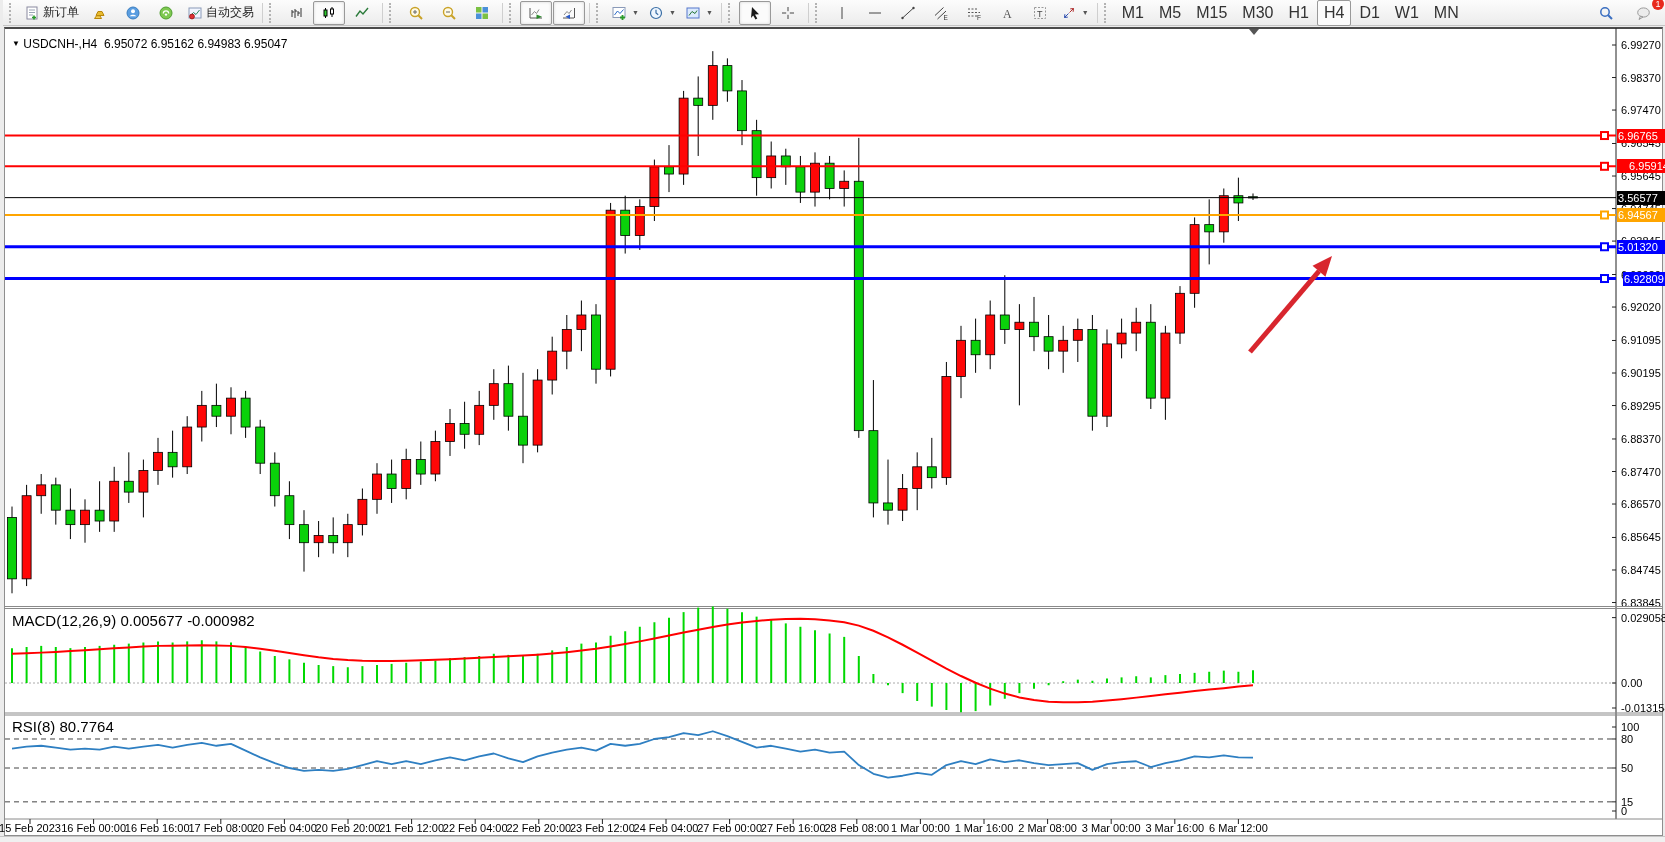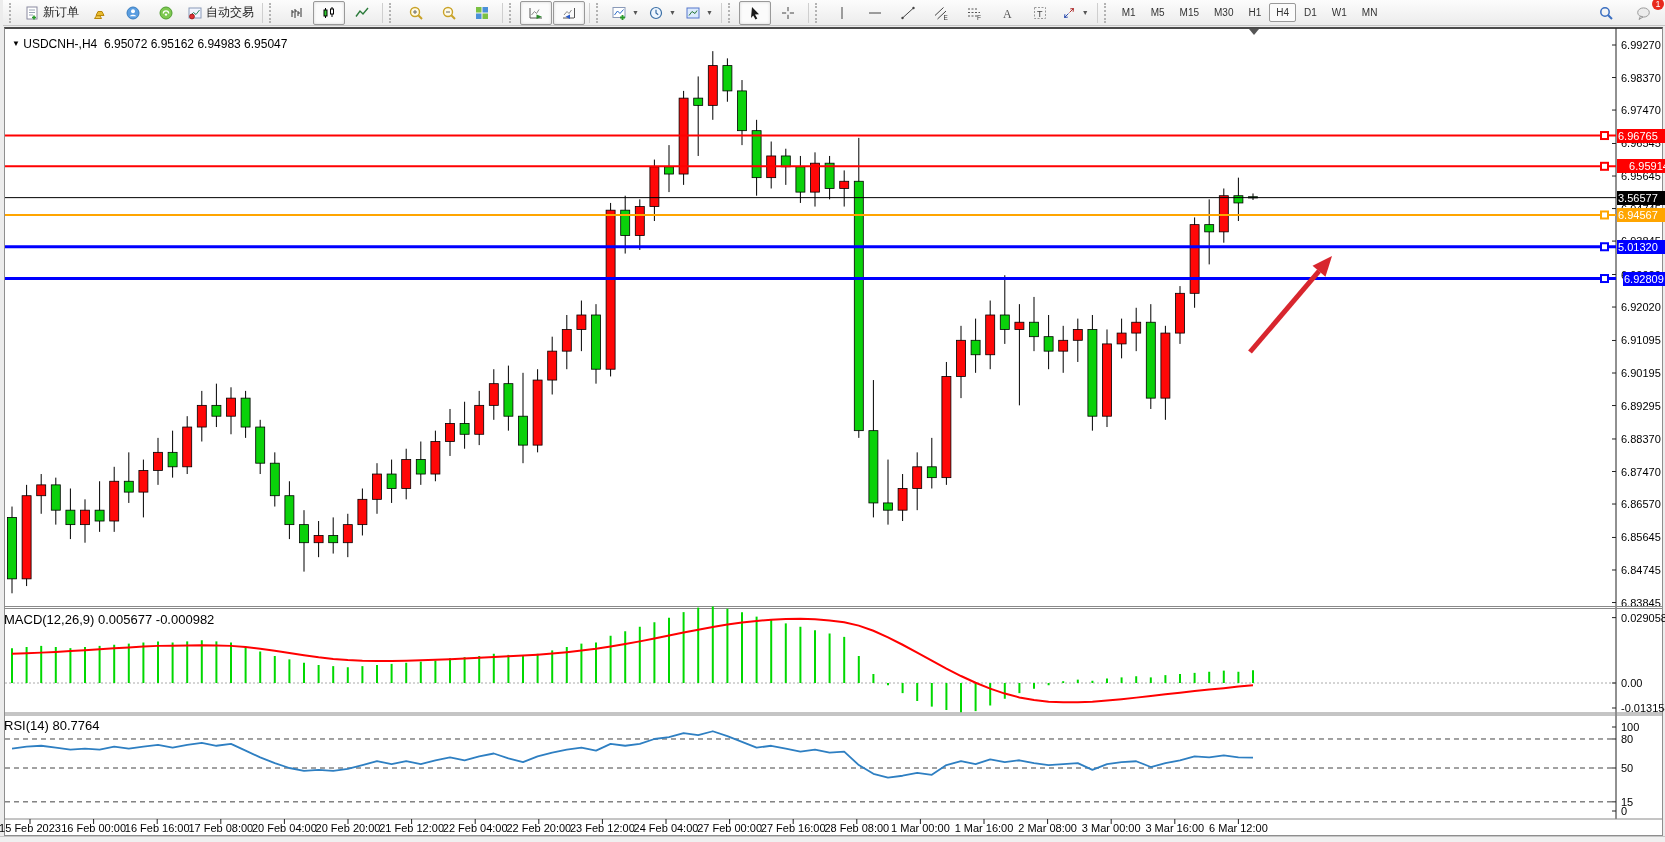--- a/index.html
+++ b/index.html
@@ -6,31 +6,31 @@
   body{width:1665px;height:842px;background:#ececec;font-family:"Liberation Sans",sans-serif;
        overflow:hidden;position:relative;font-size:11px;color:#000}
   #toolbar{position:absolute;left:3px;top:0;width:1665px;height:26px;box-sizing:border-box;
            background:linear-gradient(#fcfcfc,#ececec);border-bottom:1px solid #c4c4c4;
            display:flex;align-items:center;padding:0 4px;gap:1px;z-index:10}
   .tb-btn{height:22px;min-width:24px;display:flex;align-items:center;justify-content:center;gap:3px;
           padding:0 3px;border:1px solid transparent;border-radius:2px;font-size:12px;color:#222;cursor:default}
   .tb-btn.pressed{border-color:#999;background:#fbfbfb;box-shadow:inset 0 0 3px #d6d6d6}
   .tb-grip{width:5px;height:20px;border-left:2px dotted #b3b3b3;margin:0 3px 0 2px}
   .tb-sep{width:1px;height:20px;background:#cfcfcf;margin:0 3px}
-  .tf-btn{font-size:10px;color:#333;padding:3px 6px;border:1px solid transparent;border-radius:2px}
+  .tf-btn{font-size:16px;color:#333;padding:3px 6px;border:1px solid transparent;border-radius:2px}
   .tf-btn.active{border-color:#999;background:#fbfbfb}
   .dd-arrow{font-size:7px;color:#555;margin-left:2px}
   .tb-right{margin-left:auto;display:flex;align-items:center;gap:6px;padding-right:4px}
   .badge-dot{position:absolute;right:-5px;top:-4px;width:12px;height:12px;border-radius:50%;
              background:#e8291d;color:#fff;font-size:9px;line-height:12px;text-align:center}
   #chart-window{position:absolute;left:4px;top:27px;width:1659px;height:809px;box-sizing:border-box;
                 background:#fff;border:1px solid #8e8e8e;border-top:2px solid #4a4a4a;z-index:1}
   #chart-svg{position:absolute;left:0;top:0;width:1665px;height:842px;z-index:3;pointer-events:none}
   #symbol-title{position:absolute;left:12px;top:37px;font-size:12px;z-index:5;white-space:pre}
-  .pane-label{position:absolute;left:4px;font-size:13px;z-index:5;white-space:pre}
+  .pane-label{position:absolute;left:12px;font-size:15px;z-index:5;white-space:pre}
   .price-badge{position:absolute;left:1617px;width:63px;height:14px;color:#fff;font-size:11px;
                line-height:14px;padding-left:1px;box-sizing:border-box;z-index:6}
   #status-bar{position:absolute;left:0;top:836px;width:1665px;height:6px;background:#f0f0f0;
               border-top:1px solid #c6c6c6;z-index:4}
   #shift-marker{position:absolute;left:1249px;top:29px;width:0;height:0;z-index:5;
                 border-left:5px solid transparent;border-right:5px solid transparent;border-top:6px solid #555}
 </style>
 </head>
 <body>
 
@@ -636,21 +636,21 @@
       <text x="1238.4" y="832" text-anchor="middle" font-family="&quot;Liberation Sans&quot;,sans-serif" font-size="11px" fill="#000">6 Mar 12:00</text>
     </g>
   </svg>
 
 <div id="shift-marker"></div>
 
 <div id="symbol-title"><span style="font-size:8px;vertical-align:2px">▼</span> <span>USDCNH-,H4</span>  <span>6.95072 6.95162 6.94983 6.95047</span></div>
 
 <div class="pane-label" style="top:612px"><span>MACD(12,26,9)</span> <span>0.005677</span> <span>-0.000982</span></div>
 
-<div class="pane-label" style="top:718px"><span>RSI(14)</span> <span>80.7764</span></div>
+<div class="pane-label" style="top:718px"><span>RSI(8)</span> <span>80.7764</span></div>
 
 <div id="badges">
     <div class="price-badge" style="top: 128.541px; background: rgb(255, 0, 0);">6.96765</div>
     <div class="price-badge" style="top: 159.3px; background: rgb(255, 0, 0); text-align: center;">6.95914</div>
     <div class="price-badge" style="top: 190.637px; background: rgb(0, 0, 0);">3.56577</div>
     <div class="price-badge" style="top: 207.986px; background: rgb(255, 165, 0);">6.94567</div>
     <div class="price-badge" style="top: 239.757px; background: rgb(0, 0, 255);">5.01320</div>
     <div class="price-badge" style="top: 271.527px; background: rgb(0, 0, 255); margin-left: 6px;">6.92809</div>
   </div>
 

